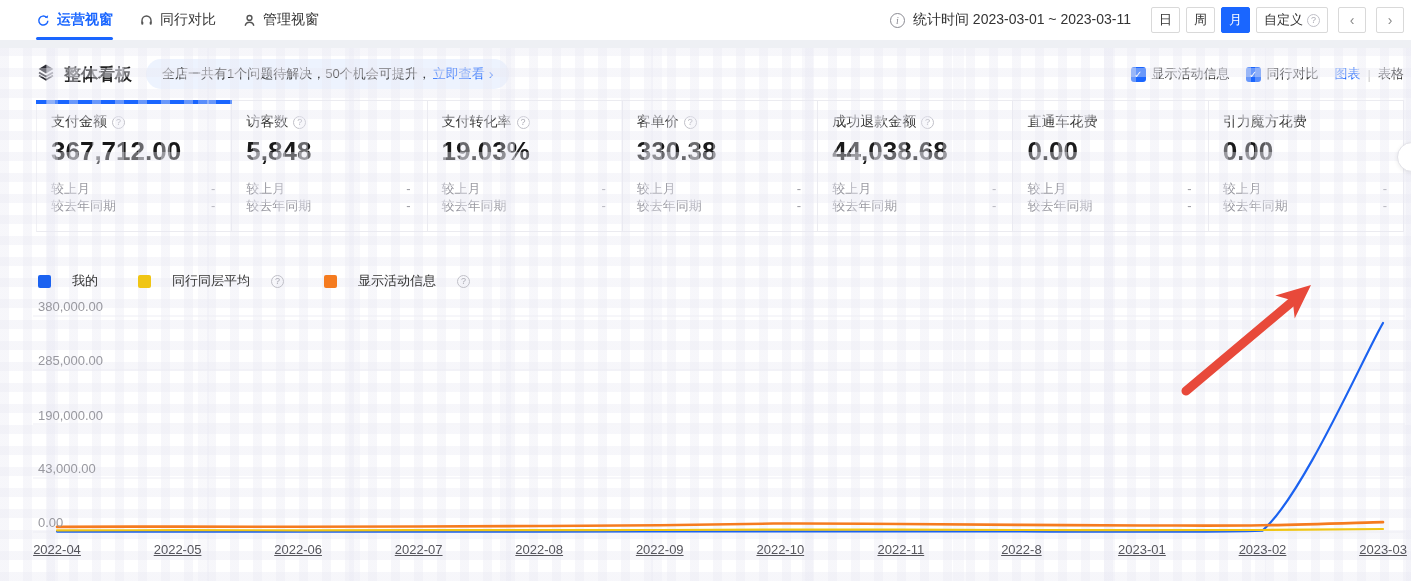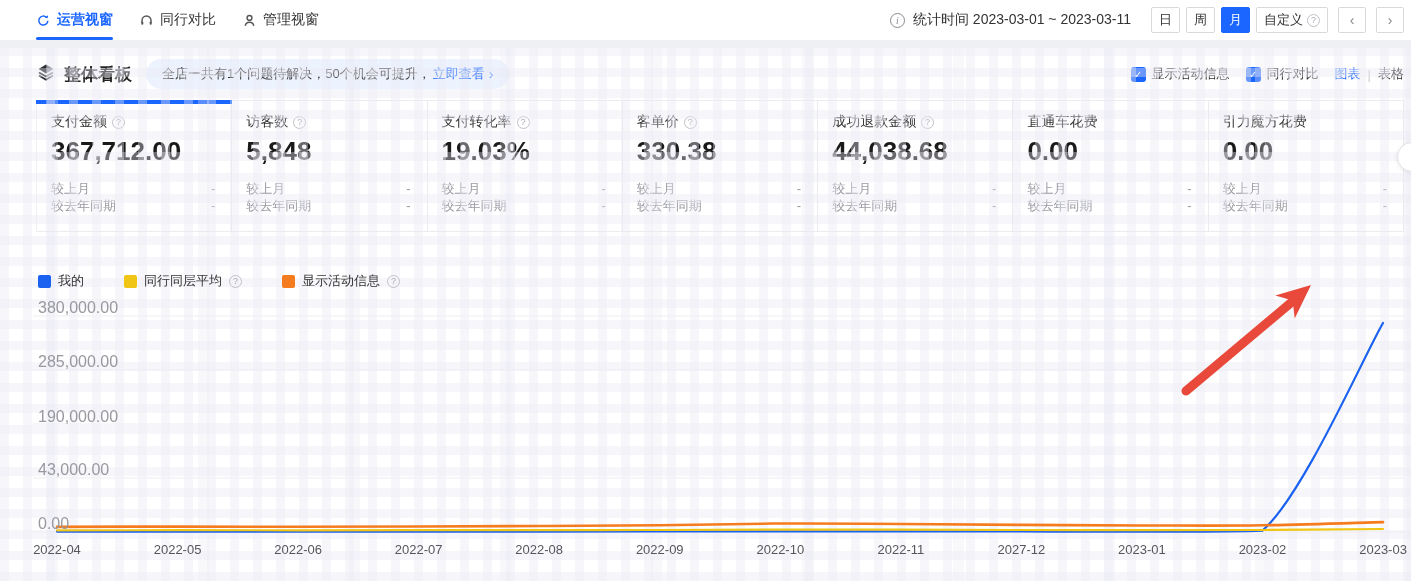--- a/index.html
+++ b/index.html
@@ -62,28 +62,28 @@
   .card-cmp { margin-top:13px; }
   .cmp-row { display:flex; justify-content:space-between; font-size:13px; color:#9a9aa2;
              line-height:17px; }
 
   .help { display:inline-block; width:13px; height:13px; border:1px solid #c0c0c8; border-radius:50%;
           color:#ababb4; font-size:9px; line-height:11px; text-align:center; flex:none; }
 
   
   .legend { margin:38px 0 0 38px; height:22px; display:flex; align-items:center; gap:40px;
             position:relative; z-index:2; }
-  .legend-item { display:flex; align-items:center; gap:7px; font-size:13px; color:#333; cursor:pointer; }
+  .legend-item { display:flex; align-items:center; gap:21px; font-size:13px; color:#333; cursor:pointer; }
   .swatch { width:13px; height:13px; border-radius:2px; }
 
   
   .chart-wrap { position:relative; height:287px; z-index:2; }
   .chart-wrap svg { position:absolute; left:0; top:0; overflow:visible; }
-  .ytick { position:absolute; left:38px; font-size:16px; color:#98989f; }
-  .xtick { position:absolute; top:250px; width:80px; text-align:center; font-size:13px; color:#55555c; }
+  .ytick { position:absolute; left:38px; font-size:13px; color:#98989f; }
+  .xtick { position:absolute; top:250px; width:80px; text-align:center; font-size:13px; color:#55555c;text-decoration:underline; }
 
   
   .watermark { position:absolute; left:0; right:0; top:48px; bottom:0; z-index:1;
     pointer-events:none;
     background:
       repeating-linear-gradient(90deg, rgba(233,233,243,.38) 0 9px, transparent 9px 23px),
       repeating-linear-gradient(0deg,  rgba(233,233,243,.38) 0 9px, transparent 9px 21px),
       repeating-linear-gradient(90deg, transparent 0 47px, rgba(233,233,243,.30) 47px 58px, transparent 58px 151px); }
 
   .floating-widget { position:absolute; left:1397px; top:142px; width:30px; height:30px;
@@ -335,17 +335,17 @@
     <div class="ytick" style="top: 61px;">285,000.00</div>
     <div class="ytick" style="top: 7px;">380,000.00</div>
     <div class="xtick" style="left: 17px;">2022-04</div>
     <div class="xtick" style="left: 137.55px;">2022-05</div>
     <div class="xtick" style="left: 258.1px;">2022-06</div>
     <div class="xtick" style="left: 378.65px;">2022-07</div>
     <div class="xtick" style="left: 499.2px;">2022-08</div>
     <div class="xtick" style="left: 619.75px;">2022-09</div>
     <div class="xtick" style="left: 740.3px;">2022-10</div>
     <div class="xtick" style="left: 860.85px;">2022-11</div>
-    <div class="xtick" style="left: 981.4px;">2027-12</div>
+    <div class="xtick" style="left: 981.4px;">2022-8</div>
     <div class="xtick" style="left: 1101.95px;">2023-01</div>
     <div class="xtick" style="left: 1222.5px;">2023-02</div>
     <div class="xtick" style="left: 1343.05px;">2023-03</div>
   </div>
 
 </body></html>

